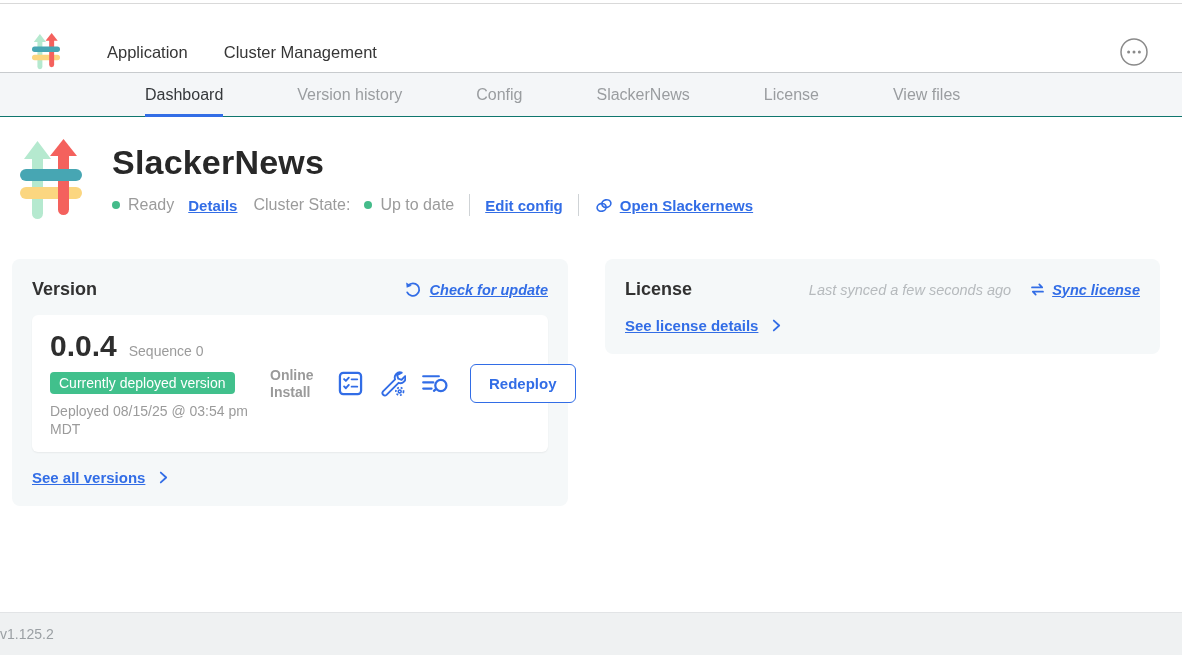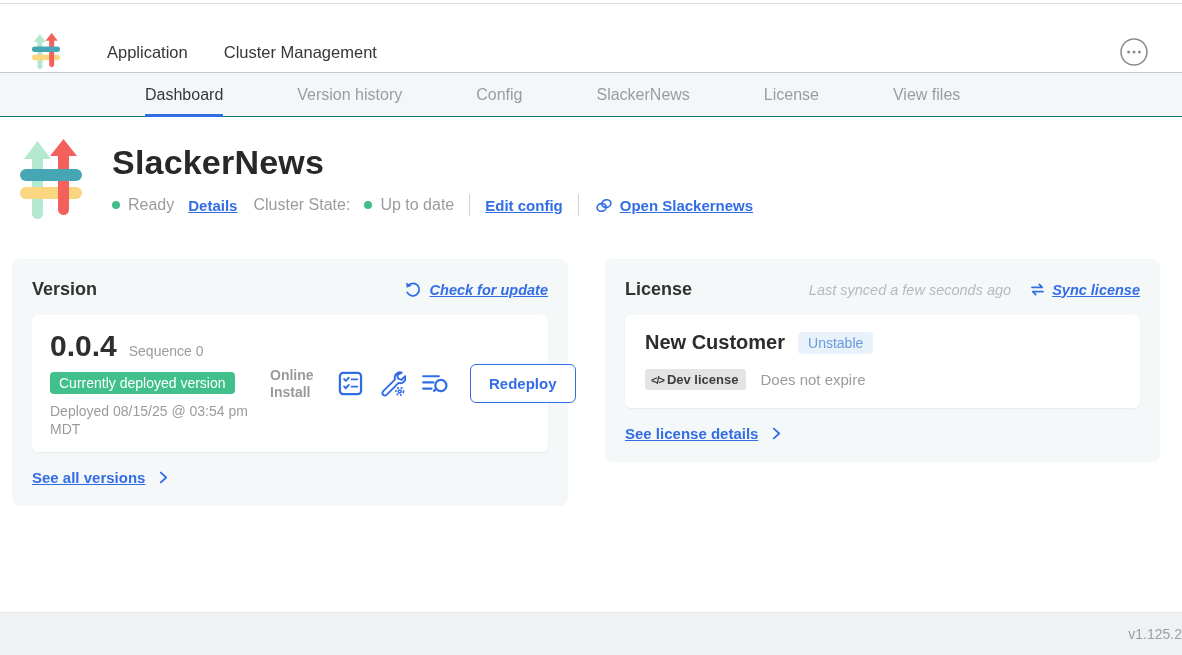--- a/index.html
+++ b/index.html
@@ -71,21 +71,21 @@
   .lic-inner { padding:16px 20px 18px 20px; }
   .lic-name-row { display:flex; align-items:center; }
   .cust-name { font-size:20px; font-weight:700; color:#2c2c2c; }
   .channel-badge { margin-left:13px; background:#e9f1fb; color:#699bd9; font-size:14px; padding:3px 10px; border-radius:4px; }
   .lic-meta-row { display:flex; align-items:center; margin-top:15px; }
   .type-badge { background:#e4e4e4; color:#3d3d3d; font-size:13px; font-weight:700; padding:3px 8px 3px 6px; border-radius:3px; display:flex; align-items:center; gap:3px; }
   .code-glyph { font-size:11px; font-weight:700; letter-spacing:-1px; }
   .expiry { margin-left:14px; font-size:15px; color:#9b9b9b; }
 
   
-  .footer { position:absolute; top:612px; left:0; width:100%; height:43px; background:#eff1f2; border-top:1px solid #e2e4e6; display:flex; align-items:center; justify-content:flex-end; font-size:14px; color:#9ba0a4; }
+  .footer { position:absolute; top:612px; left:0; width:100%; height:43px; background:#eff1f2; border-top:1px solid #e2e4e6; display:flex; align-items:center; justify-content:flex-start; font-size:14px; color:#9ba0a4; }
 
   svg { display:block; }
 </style>
 </head>
 <body>
 
 <div class="screen">
   <div class="hairline"></div>
 
   <div class="topnav">
@@ -255,33 +255,20 @@
             <span class="ico-link">
               <svg width="17" height="17" viewBox="0 0 20 20" fill="none" stroke="#326de6" stroke-width="2" stroke-linecap="round" stroke-linejoin="round">
                 <path d="M3.5 7.5h12l-3.4-3.6"></path>
                 <path d="M16.5 12.5h-12l3.4 3.6"></path>
               </svg>
               <span class="link">Sync license</span>
             </span>
           </div>
         </div>
 
-        <div class="inner lic-inner">
-          <div class="lic-name-row">
-            <span class="cust-name">New Customer</span>
-            <span class="channel-badge">Unstable</span>
-          </div>
-          <div class="lic-meta-row">
-            <span class="type-badge">
-              <span class="code-glyph">&lt;/&gt;</span>
-              <span>Dev license</span>
-            </span>
-            <span class="expiry">Does not expire</span>
-          </div>
-        </div>
 
         <div class="see-link">
           <span class="link">See license details</span>
           <span class="chev">
             <svg width="9" height="13" viewBox="0 0 10 14" fill="none" stroke="#326de6" stroke-width="2" stroke-linecap="round" stroke-linejoin="round">
                 <path d="M2 1.5 L8 7 L2 12.5"></path>
               </svg>
           </span>
         </div>
       </div>

